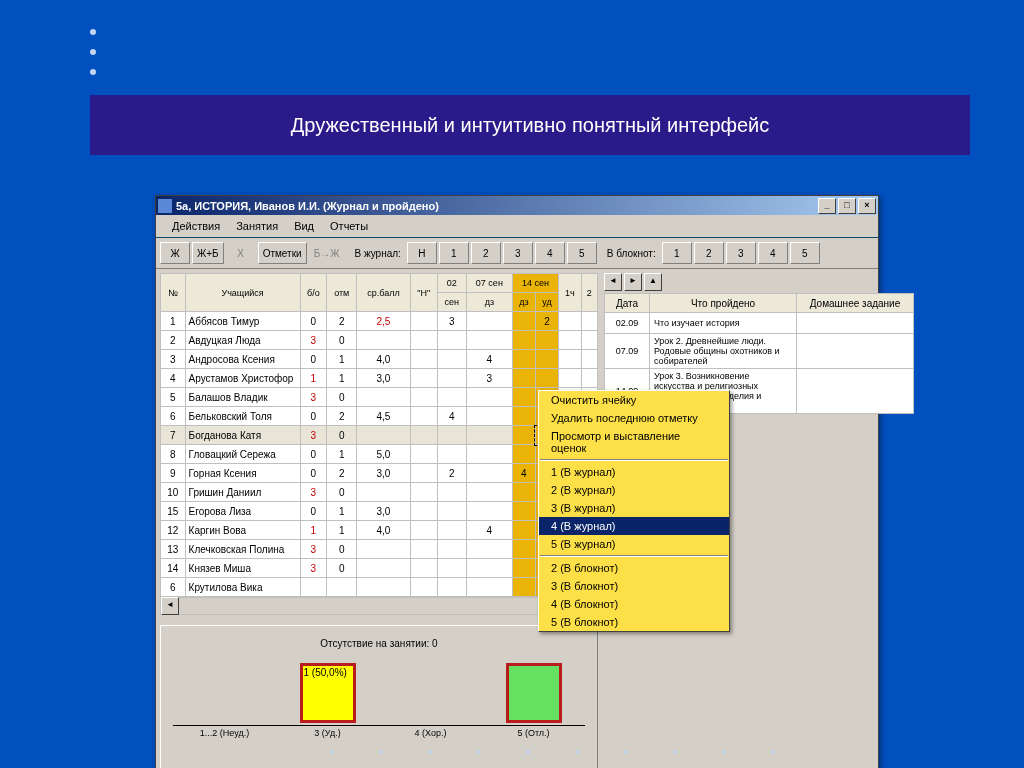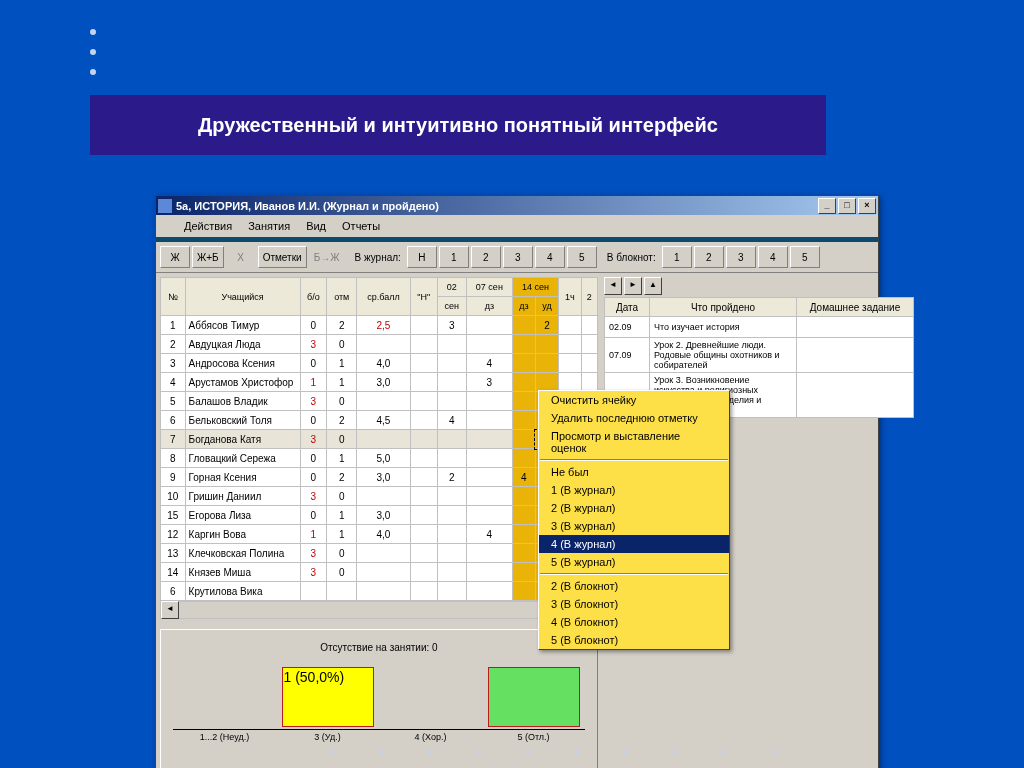--- a/index.html
+++ b/index.html
@@ -1,57 +1,57 @@
 <!DOCTYPE html>
 <html><head>
 <meta charset="utf-8">
 <style>
   html,body{margin:0;padding:0;width:1024px;height:768px;font-family:Tahoma,Arial,sans-serif;font-size:11px;overflow:hidden}
   body{background:#0050c0}
   .bullets{position:absolute;left:90px;top:15px}
   .bullets div{width:6px;height:6px;border-radius:50%;background:#c4d4f0;margin:14px 0}
-  .banner{position:absolute;left:90px;top:95px;width:736px;height:60px;background:#2a1a8a;color:#fff;font-size:20px;font-weight:bold;display:flex;align-items:center;justify-content:center}
+  .banner{position:absolute;left:90px;top:95px;width:880px;height:60px;background:#2a1a8a;color:#fff;font-size:20px;font-weight:normal;display:flex;align-items:center;justify-content:center}
   .win{position:absolute;left:155px;top:195px;width:722px;background:#d4d0c8;border:1px solid #404040;box-shadow:2px 2px 6px rgba(0,0,0,.4)}
   .titlebar{height:19px;background:linear-gradient(to right,#0a246a,#a6caf0);color:#fff;font-weight:bold;font-size:11px;display:flex;align-items:center;padding:0 2px}
   .titlebar .icon{width:14px;height:14px;background:#5b89d8;margin-right:4px;display:inline-block}
   .titlebar .spacer{flex:1}
   .winbtn{width:16px;height:14px;background:#d4d0c8;border:1px solid #fff;border-right-color:#404040;border-bottom-color:#404040;margin-left:2px;font-size:9px;line-height:12px;text-align:center;color:#000;font-family:Arial}
-  .menubar{height:18px;display:flex;align-items:center;padding:2px 20px;border-bottom:5px solid #0c4a6e}
+  .menubar{height:18px;display:flex;align-items:center;padding:2px 8px;border-bottom:1px solid #0c4a6e}
   .menubar span{padding:2px 8px;cursor:default}
   .toolbar{height:26px;display:flex;align-items:center;padding:2px 4px;gap:2px;border-bottom:1px solid #808080}
   .tbtn{height:20px;min-width:20px;padding:0 4px;background:#d4d0c8;border:1px solid #fff;border-right-color:#808080;border-bottom-color:#808080;font-size:10px;display:flex;align-items:center;justify-content:center;cursor:default}
   .tbtn.dis{color:#808080;border-color:#d4d0c8}
   .tlbl{padding:0 4px 0 8px;font-size:10px}
   .content{display:flex;padding:4px;gap:6px}
   .leftpane{flex:0 0 438px}
   .rightpane{flex:1}
   table{border-collapse:collapse;background:#fff;font-size:10px}
   th,td{border:1px solid #c0c0c0;padding:1px 3px;height:16px;text-align:center;white-space:nowrap}
   th{background:#ece9d8;font-weight:normal}
   td.name{text-align:left;width:108px}
   td.red{color:#c00000}
   .datehdr th{font-size:9px}
   .grn{background:#eab308}
   .statsarea{margin-top:10px;padding:12px;border:1px solid #808080;border-top-color:#fff;border-left-color:#fff;height:120px;position:relative;background:#d4d0c8}
   .statsarea .title{text-align:center;font-size:10px;margin-bottom:4px}
   .bars{display:flex;justify-content:space-around;align-items:flex-end;height:70px}
   .bar{width:80px;display:flex;flex-direction:column;align-items:center}
-  .bar .box{width:92px;border:1px solid #b91c1c;font-size:14px;padding:1px;box-sizing:border-box}
+  .bar .box{width:56px;border:3px solid #b91c1c;font-size:10px;padding:1px;box-sizing:border-box}
   .yellow{background:#ffff00;height:60px}
   .green{background:#66e060;height:60px}
   .axis{display:flex;justify-content:space-around;border-top:1px solid #000;margin-top:2px;font-size:9px}
   .axis span{flex:1;text-align:center;padding-top:2px}
   .statusbar{border-top:1px solid #808080;padding:3px 6px;font-size:10px;background:#d4d0c8}
   .ctxmenu{position:absolute;left:538px;top:390px;width:190px;background:#fde047;border:1px solid #404040;border-top-color:#fff;border-left-color:#fff;box-shadow:2px 2px 4px rgba(0,0,0,.4);font-size:11px;z-index:10}
   .ctxmenu div{padding:3px 12px;cursor:default}
   .ctxmenu .sep{height:1px;background:#808080;border-bottom:1px solid #fff;padding:0;margin:2px 1px}
   .ctxmenu .hl{background:#0a246a;color:#fff}
   .scrollbtn{width:16px;height:16px;background:#d4d0c8;border:1px solid #fff;border-right-color:#404040;border-bottom-color:#404040;font-size:8px;text-align:center;line-height:14px}
   .rtable td{text-align:left;font-size:9px;padding:2px 4px}
-  .rtable td:first-child{text-align:left;width:36px}
+  .rtable td:first-child{text-align:center;width:36px}
   .dotrow{position:absolute;left:330px;top:750px;display:flex;gap:45px}
   .dotrow div{width:4px;height:4px;border-radius:50%;background:#c4d4f0}
   .scrollrow{display:flex;align-items:center;background:#d4d0c8;border:1px solid #c0c0c0;height:16px}
   .scrollrow .track{flex:1;background:repeating-linear-gradient(45deg,#e8e8e8,#e8e8e8 1px,#d4d0c8 1px,#d4d0c8 2px)}
 </style>
 </head>
 <body>
 
 <div class="bullets">
     <div></div>
@@ -403,21 +403,20 @@
   </div>
 
   <div class="statusbar">Богданова К. 14.09.09 Нет оценок.</div>
 </div>
 
 <div class="ctxmenu" id="ctxmenu">
     <div>Очистить ячейку</div>
     <div>Удалить последнюю отметку</div>
     <div>Просмотр и выставление оценок</div>
     <div class="sep"></div>
-    <div>Не был</div>
     <div>1 (В журнал)</div>
     <div>2 (В журнал)</div>
     <div>3 (В журнал)</div>
     <div class="hl">4 (В журнал)</div>
     <div>5 (В журнал)</div>
     <div class="sep"></div>
     <div>2 (В блокнот)</div>
     <div>3 (В блокнот)</div>
     <div>4 (В блокнот)</div>
     <div>5 (В блокнот)</div>

